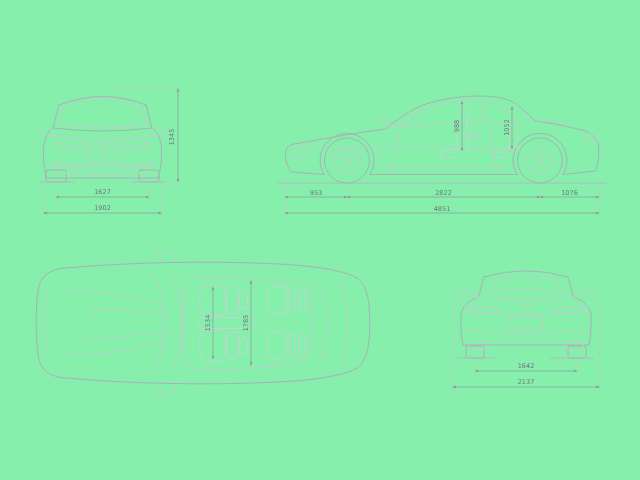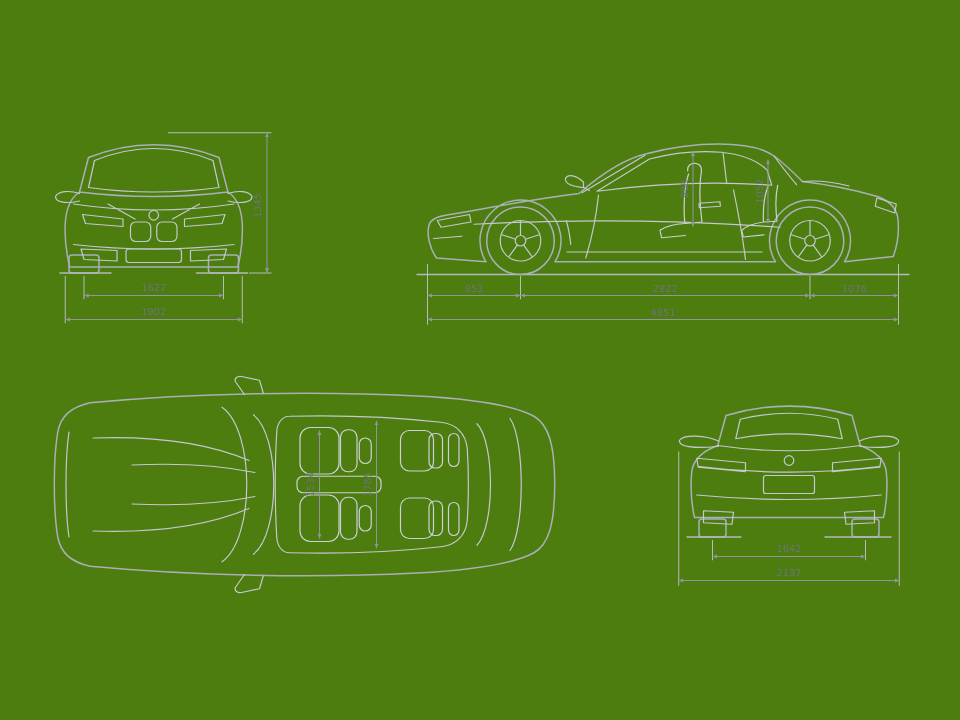--- a/index.html
+++ b/index.html
@@ -1,16 +1,16 @@
 <!DOCTYPE html>
 <html><head>
 <meta charset="utf-8">
 <style>
   html,body{margin:0;padding:0;background:#ffffff}
-  .canvas{position:relative;width:640px;height:480px;background:#4d7c0f;overflow:hidden;
+  .canvas{position:relative;width:640px;height:480px;background:#86efac;overflow:hidden;
           font-family:"DejaVu Sans",sans-serif}
   svg{display:block}
   .car-line{fill:none;stroke:#a9b0b8;stroke-width:1;stroke-linecap:round;stroke-linejoin:round}
   .car-thin{fill:none;stroke:#c3c9cf;stroke-width:.8;stroke-linecap:round;stroke-linejoin:round}
   .seat{fill:none;stroke:#ccd1d7;stroke-width:.8;stroke-linecap:round;stroke-linejoin:round}
   .ground{fill:none;stroke:#b3b9c0;stroke-width:1;stroke-linecap:round}
   .ext{fill:none;stroke:#c0c6cc;stroke-width:.6}
   .dim{fill:none;stroke:#8f969e;stroke-width:.7}
   .dim-text{font-size:6.5px;fill:#6d747d}
 </style>

